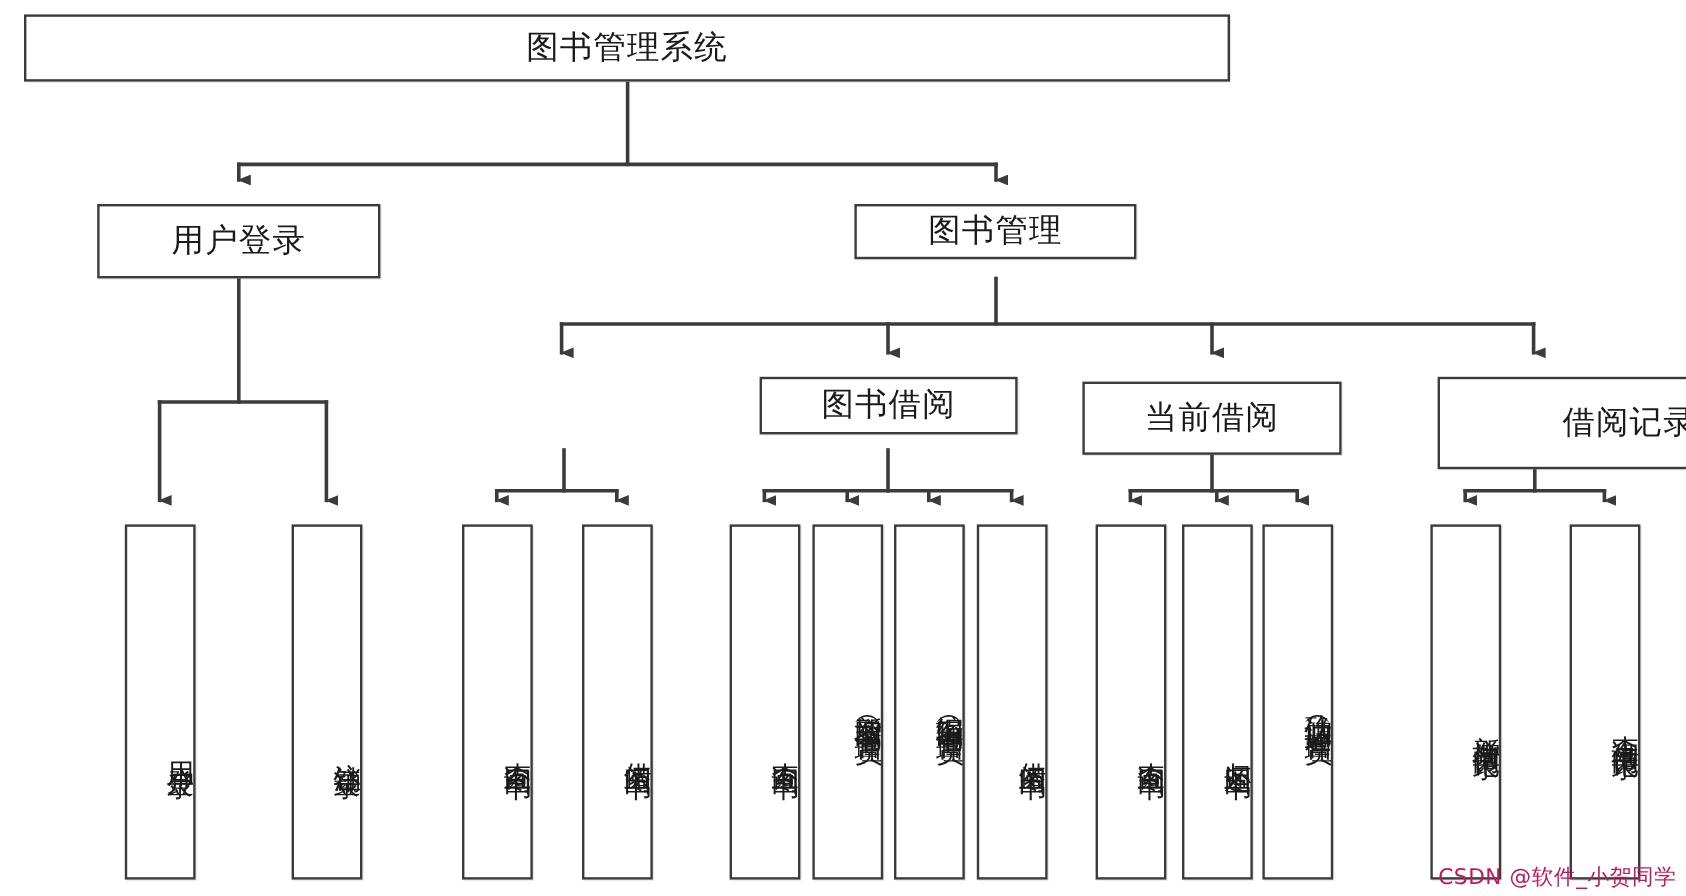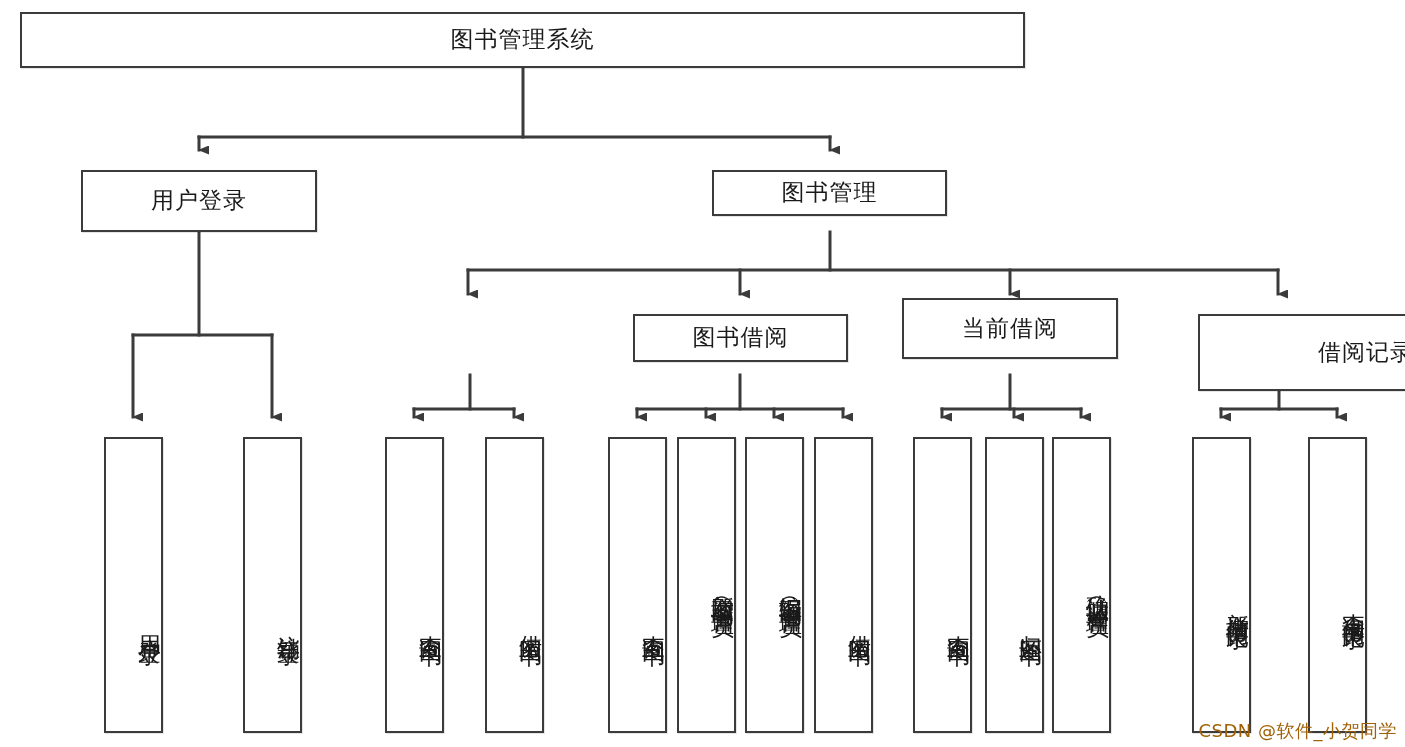--- a/index.html
+++ b/index.html
@@ -30,21 +30,21 @@
     box-sizing: border-box;
     border: 2.5px solid #3b3b3b;
     background: #ffffff;
     display: flex;
     align-items: center;
     justify-content: center;
     color: #1a1a1a;
     box-shadow: 1px 1px 0 rgba(0,0,0,0.10);
   }
   .node.horiz {
-    font-size: 23px;
+    font-size: 27px;
     letter-spacing: 1px;
     line-height: 1.1;
   }
   .node.vert {
     writing-mode: vertical-rl;
     text-orientation: upright;
     font-size: 23px;
     letter-spacing: 3px;
     align-items: flex-start;
     justify-content: center;
@@ -56,21 +56,21 @@
   }
   .node-label {
     display: block;
     white-space: pre-line;
   }
   .watermark {
     position: absolute;
     right: 8px;
     bottom: 4px;
     font-size: 18px;
-    color: #a16207;
+    color: #be185d;
     letter-spacing: 0.5px;
     white-space: nowrap;
   }
 </style>
 </head>
 <body>
 
 <div id="diagram-root">
 
   <svg class="wires" viewBox="0 0 1405 747" xmlns="http://www.w3.org/2000/svg">
@@ -130,21 +130,21 @@
   <div class="node horiz" style="left:81px; top:170px; width:236px; height:62px;">
     <span class="node-label">用户登录</span>
   </div>
   <div class="node horiz" style="left:712px; top:170px; width:235px; height:46px;">
     <span class="node-label">图书管理</span>
   </div>
 
   <div class="node horiz" style="left:633px; top:314px; width:215px; height:48px;">
     <span class="node-label">图书借阅</span>
   </div>
-  <div class="node horiz" style="left:902px; top:298px; width:216px; height:61px;align-items:center;">
+  <div class="node horiz" style="left:902px; top:318px; width:216px; height:61px;align-items:center;">
     <span class="node-label">当前借阅</span>
   </div>
   <div class="node horiz" style="left:1198px; top:314px; width:218px; height:77px;justify-content:flex-end;">
     <span class="node-label">借阅记录</span>
   </div>
 
   <div class="node vert" style="left:104px; top:437px; width:59px; height:296px; padding-top:76px;">
     <span class="node-label">用户登录</span>
   </div>
   <div class="node vert" style="left:243px; top:437px; width:59px; height:296px; padding-top:76px;">

